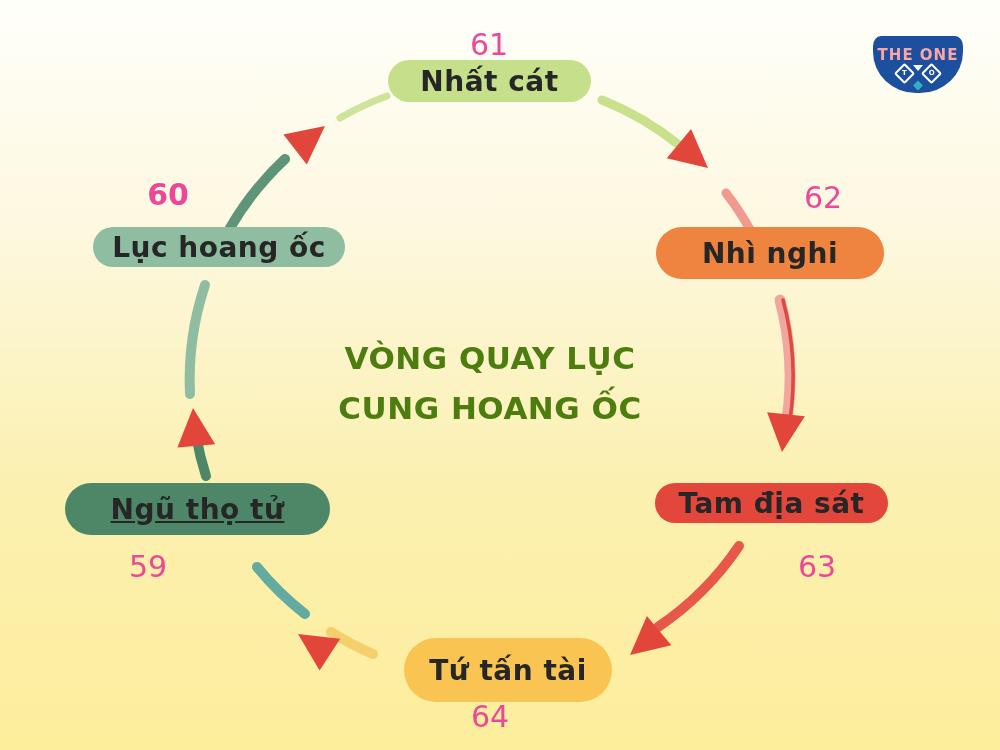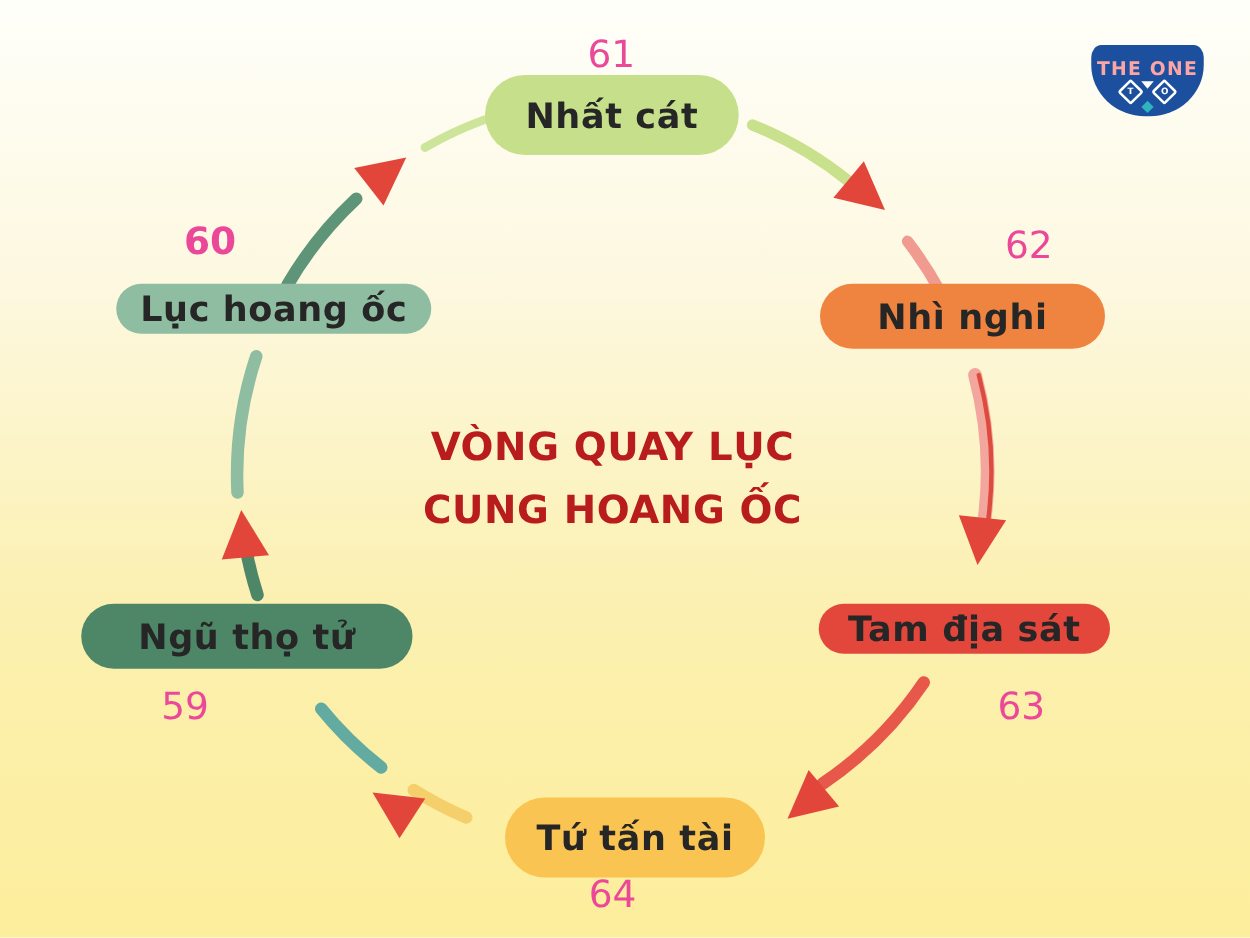--- a/index.html
+++ b/index.html
@@ -6,21 +6,21 @@
   body{
     width:1000px;height:750px;position:relative;overflow:hidden;
     background:linear-gradient(180deg,#fffffa 0%,#fdf8e0 30%,#fbf0b0 65%,#fdee9c 100%);
     font-family:"DejaVu Sans","Liberation Sans",sans-serif;
   }
   .ring{position:absolute;left:0;top:0;}
   .pill{
     position:absolute;display:flex;align-items:center;justify-content:center;
     border-radius:999px;font-weight:bold;color:#262626;font-size:28px;letter-spacing:.5px;
   }
-  .pill-0{left:388px;top:60px;width:203px;height:64px;}
+  .pill-0{left:388px;top:60px;width:203px;height:42px;}
   .pill-1{left:656px;top:227px;width:228px;height:52px;}
   .pill-2{left:655px;top:483px;width:233px;height:40px;}
   .pill-3{left:404px;top:638px;width:208px;height:64px;}
   .pill-4{left:65px;top:483px;width:265px;height:52px;}
   .pill-5{left:93px;top:227px;width:252px;height:40px;}
   .num{
     position:absolute;transform:translate(-50%,-50%);
     font-size:30px;color:#ec4899;font-weight:400;
   }
   .num-0{left:489px;top:44px;}
@@ -82,31 +82,31 @@
 
   <path d="M230,228 A300,300 0 0 1 285,159" stroke="#5e9478" stroke-width="10" fill="none" stroke-linecap="round"></path>
   <polygon points="325,126 306.8,164.4 283.4,134.4" fill="#e2463a"></polygon>
   <path d="M340,118 A300,300 0 0 1 387,96" stroke="#cde59b" stroke-width="7" fill="none" stroke-linecap="round"></path>
 </svg>
 
 <div class="pill pill-0" style="background: rgb(198, 223, 139);">Nhất cát</div>
 <div class="pill pill-1" style="background: rgb(239, 132, 64);">Nhì nghi</div>
 <div class="pill pill-2" style="background: rgb(227, 71, 60);">Tam địa sát</div>
 <div class="pill pill-3" style="background: rgb(249, 196, 81);">Tứ tấn tài</div>
-<div class="pill pill-4" style="background: rgb(78, 135, 103);">Ngũ thọ tử</div>
+<div class="pill pill-4" style="background: rgb(78, 135, 103); text-decoration: underline;">Ngũ thọ tử</div>
 <div class="pill pill-5" style="background: rgb(143, 189, 161);">Lục hoang ốc</div>
 
 <div class="num num-0">61</div>
 <div class="num num-1">62</div>
 <div class="num num-2">63</div>
 <div class="num num-3">64</div>
 <div class="num num-4">59</div>
 <div class="num num-5">60</div>
 
-<div class="title" style="color: #b91c1c;">
+<div class="title" style="color: #4d7c0f;">
   <div>VÒNG QUAY LỤC</div>
   <div>CUNG HOANG ỐC</div>
 </div>
 
 <div class="logo" style="background: rgb(28, 79, 158);">
   <div class="logo-text">THE ONE</div>
   <div class="logo-icon">
     <span class="tri-down"></span>
     <span class="diamond">
         <i>T</i>

